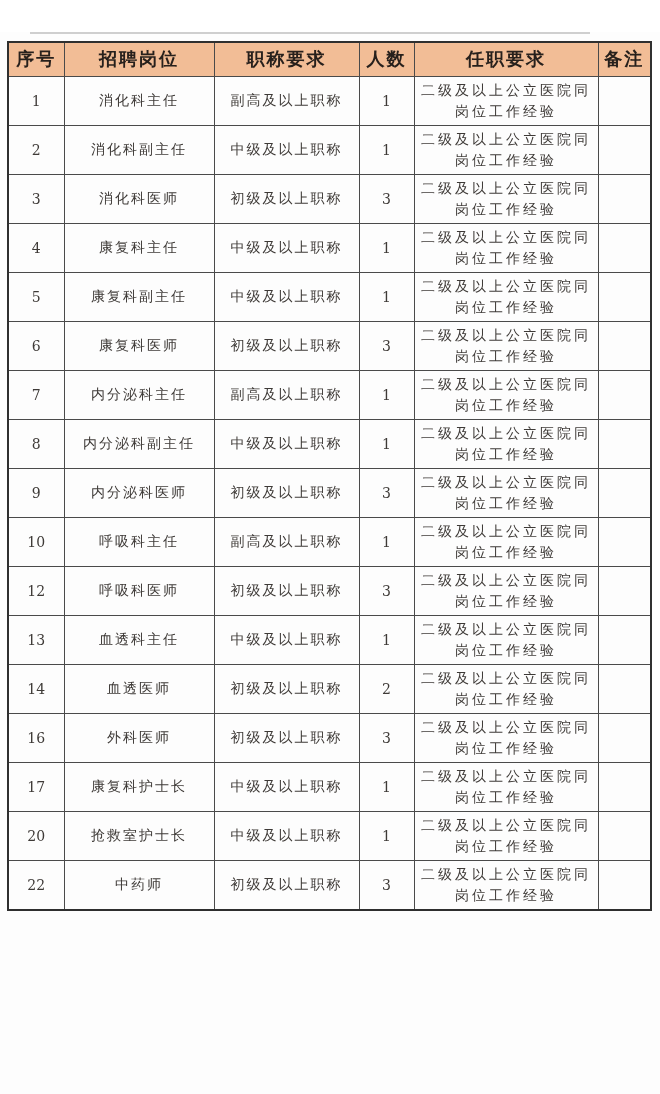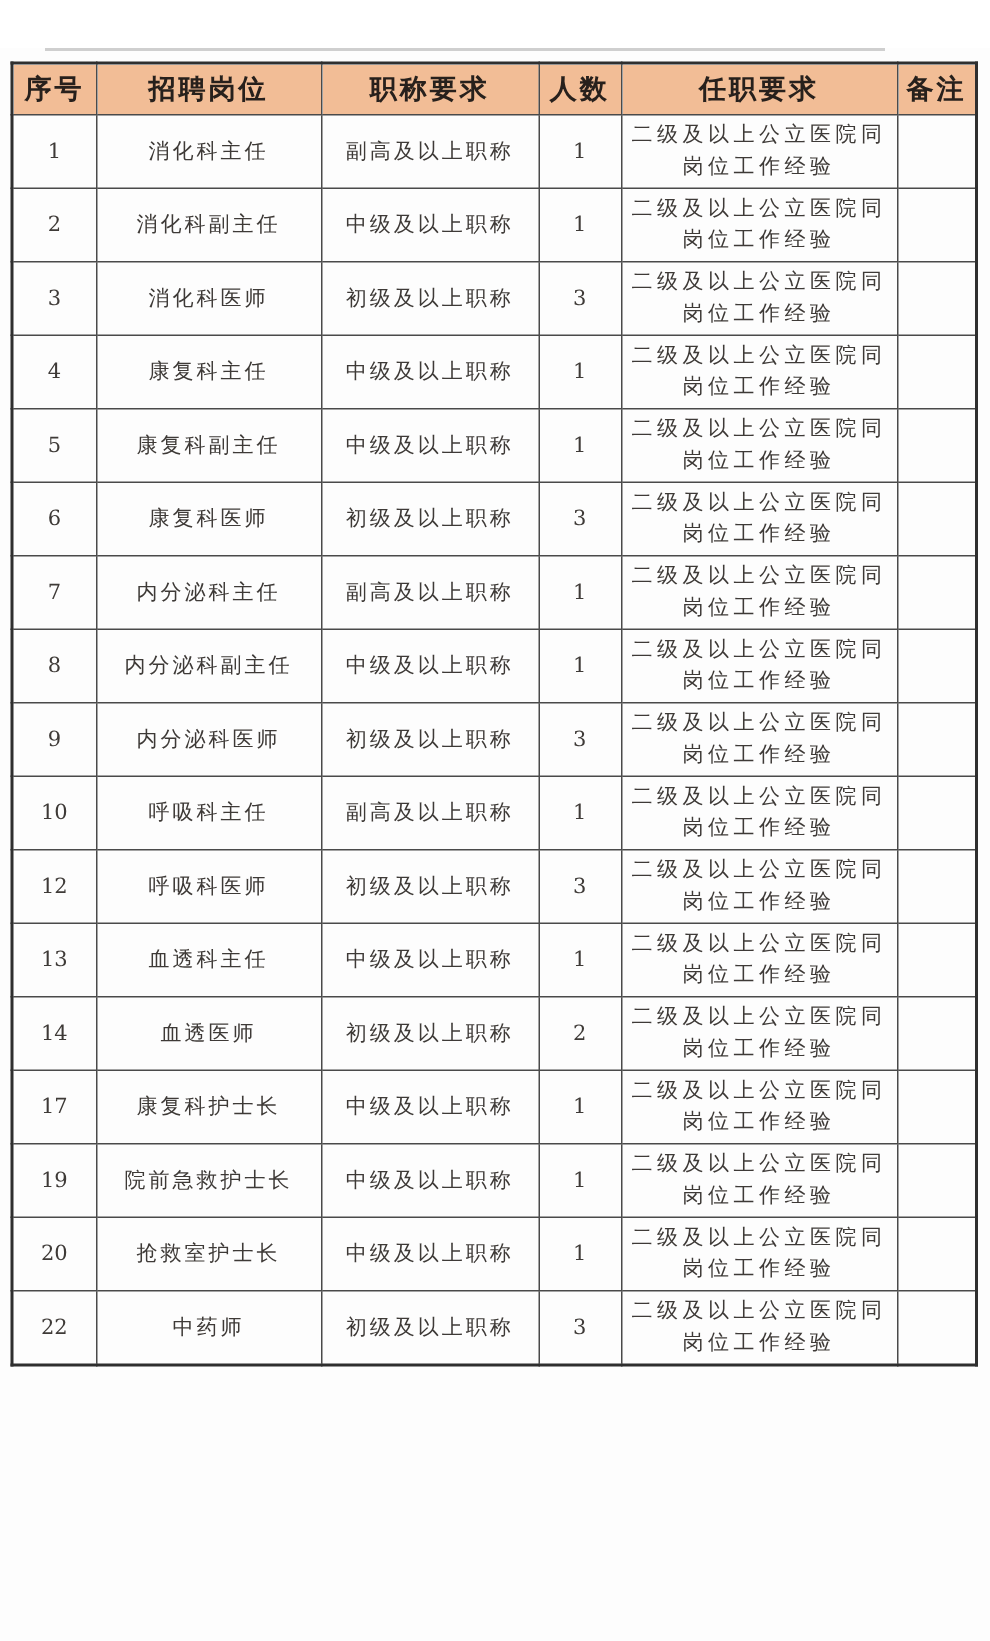--- a/index.html
+++ b/index.html
@@ -197,36 +197,36 @@
         </tr>
         <tr>
           <td class="c-no">14</td>
           <td class="c-pos">血透医师</td>
           <td class="c-title">初级及以上职称</td>
           <td class="c-count">2</td>
           <td class="c-req">二级及以上公立医院同岗位工作经验</td>
           <td class="c-note"></td>
         </tr>
         <tr>
+          <td class="c-no">16</td>
+          <td class="c-pos">外科医师</td>
+          <td class="c-title">初级及以上职称</td>
+          <td class="c-count">3</td>
+          <td class="c-req">二级及以上公立医院同岗位工作经验</td>
+          <td class="c-note"></td>
+        </tr>
+        <tr>
           <td class="c-no">17</td>
           <td class="c-pos">康复科护士长</td>
           <td class="c-title">中级及以上职称</td>
           <td class="c-count">1</td>
           <td class="c-req">二级及以上公立医院同岗位工作经验</td>
           <td class="c-note"></td>
         </tr>
         <tr>
-          <td class="c-no">19</td>
-          <td class="c-pos">院前急救护士长</td>
-          <td class="c-title">中级及以上职称</td>
-          <td class="c-count">1</td>
-          <td class="c-req">二级及以上公立医院同岗位工作经验</td>
-          <td class="c-note"></td>
-        </tr>
-        <tr>
           <td class="c-no">20</td>
           <td class="c-pos">抢救室护士长</td>
           <td class="c-title">中级及以上职称</td>
           <td class="c-count">1</td>
           <td class="c-req">二级及以上公立医院同岗位工作经验</td>
           <td class="c-note"></td>
         </tr>
         <tr>
           <td class="c-no">22</td>
           <td class="c-pos">中药师</td>

